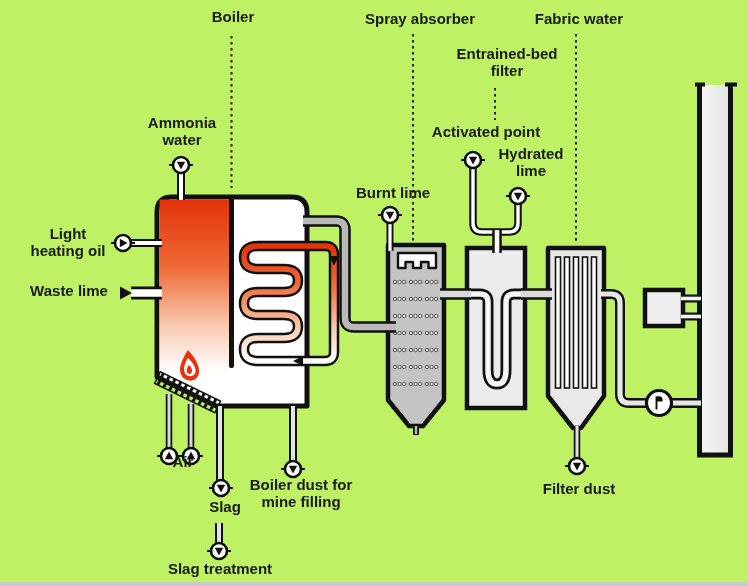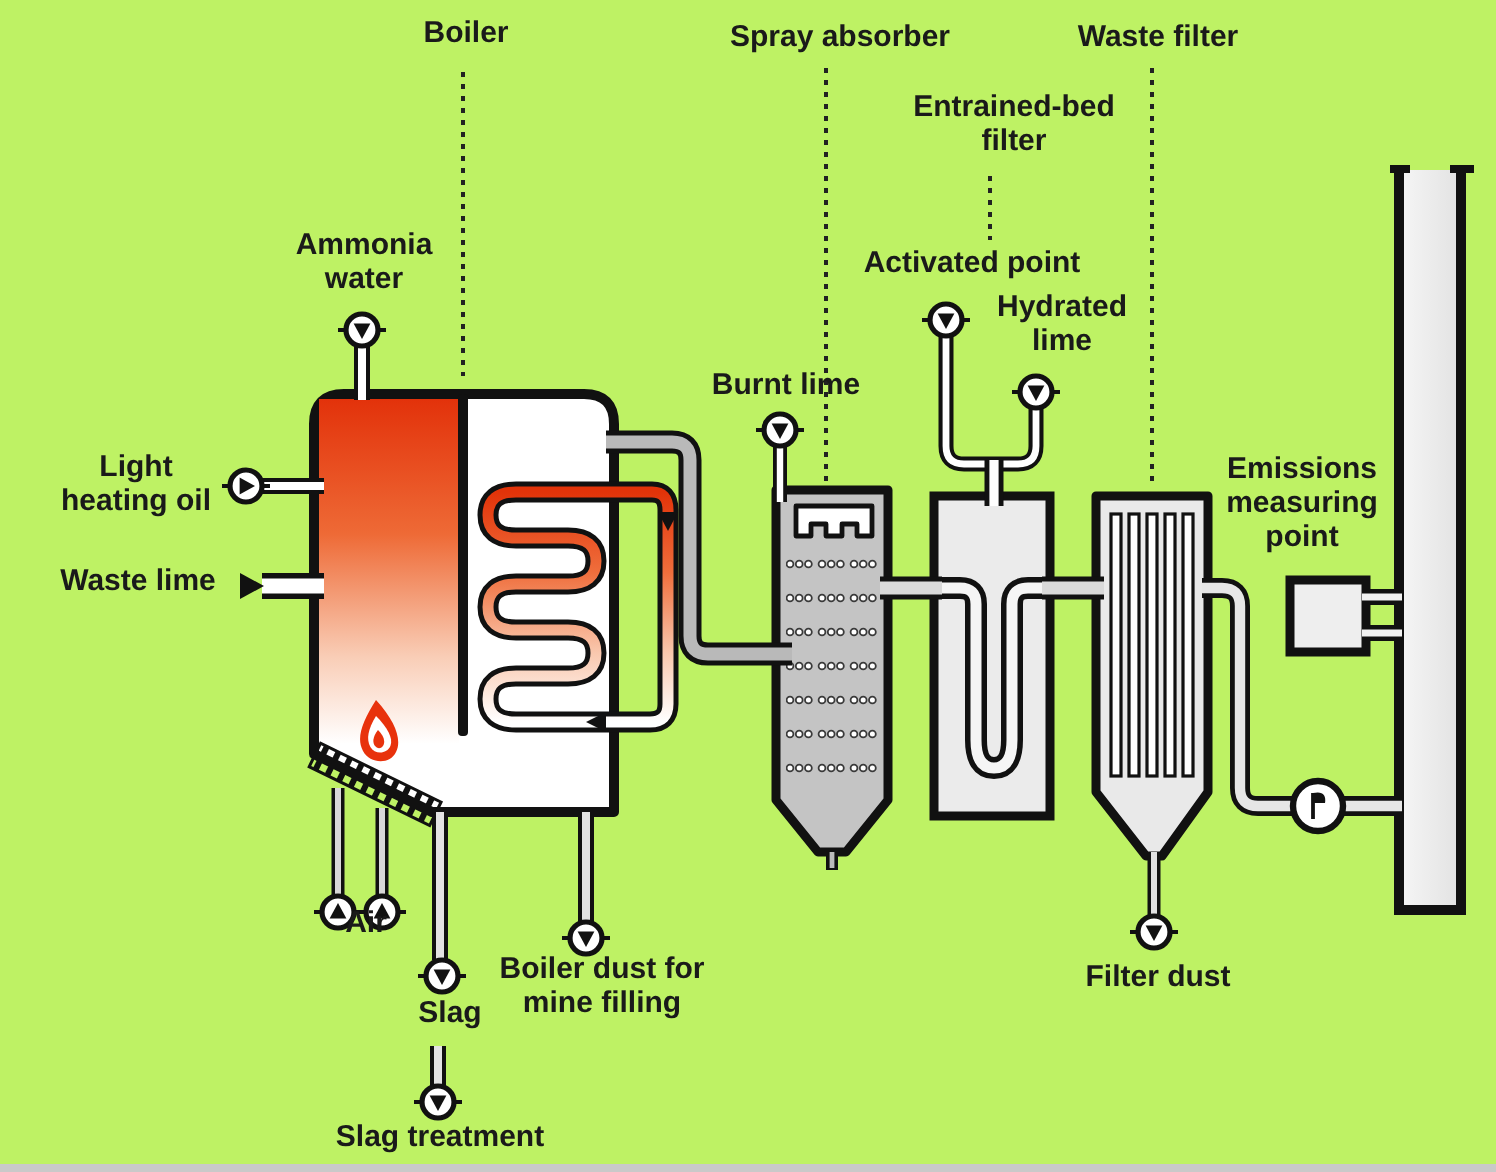--- a/index.html
+++ b/index.html
@@ -239,35 +239,32 @@
     <g>
       <path d="M 565 466 H 569 M 585 466 H 589" stroke="#111" stroke-width="2"></path>
       <circle cx="577" cy="466" r="8" fill="#fff" stroke="#111" stroke-width="2.6"></circle>
       <path d="M 572.8 462.8 H 581.2 L 577 470.5 Z" fill="#111"></path>
     </g>
   </g>
 </svg>
 
 <div class="lbl" style="left:233px;top:9px">Boiler</div>
 <div class="lbl" style="left:420px;top:11px">Spray absorber</div>
-<div class="lbl" style="left:579px;top:11px">Waste filter</div>
+<div class="lbl" style="left:579px;top:11px">Fabric water</div>
 <div class="lbl" style="left:507px;top:46px">Entrained-bed
 filter</div>
 <div class="lbl" style="left:182px;top:115px">Ammonia
 water</div>
 <div class="lbl" style="left:68px;top:226px">Light
 heating oil</div>
 <div class="lbl" style="left:69px;top:283px">Waste lime</div>
 <div class="lbl" style="left:393px;top:185px">Burnt lime</div>
 <div class="lbl" style="left:486px;top:124px">Activated point</div>
 <div class="lbl" style="left:531px;top:146px">Hydrated
 lime</div>
-<div class="lbl" style="left:651px;top:227px">Emissions
-measuring
-point</div>
 <div class="lbl" style="left:183px;top:454px">Air</div>
 <div class="lbl" style="left:225px;top:499px">Slag</div>
 <div class="lbl" style="left:301px;top:477px">Boiler dust for
 mine filling</div>
 <div class="lbl" style="left:220px;top:561px">Slag treatment</div>
 <div class="lbl" style="left:579px;top:481px">Filter dust</div>
 
 <div class="border-strip"></div>
 </div>
 

